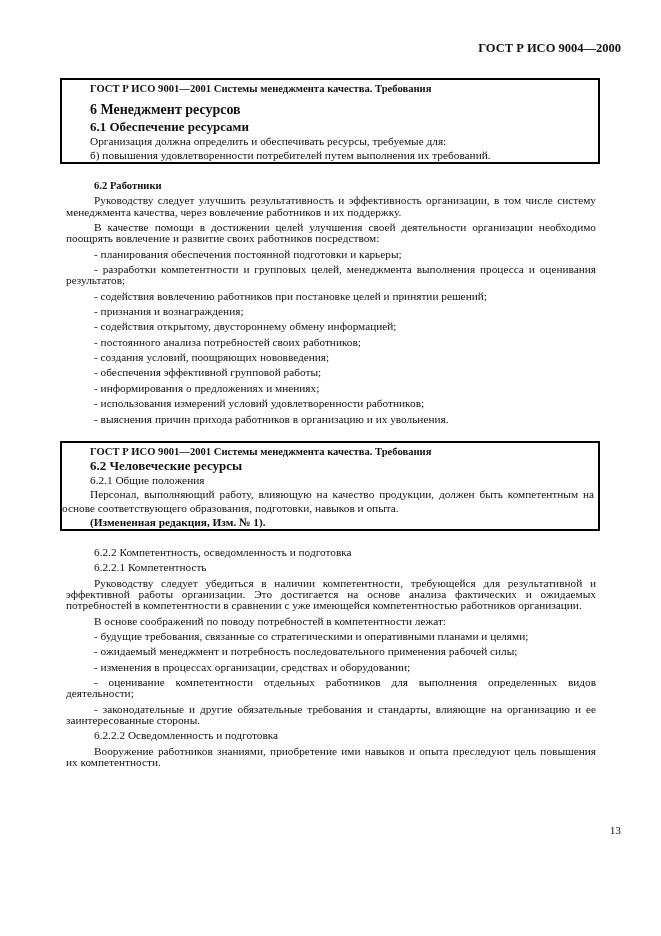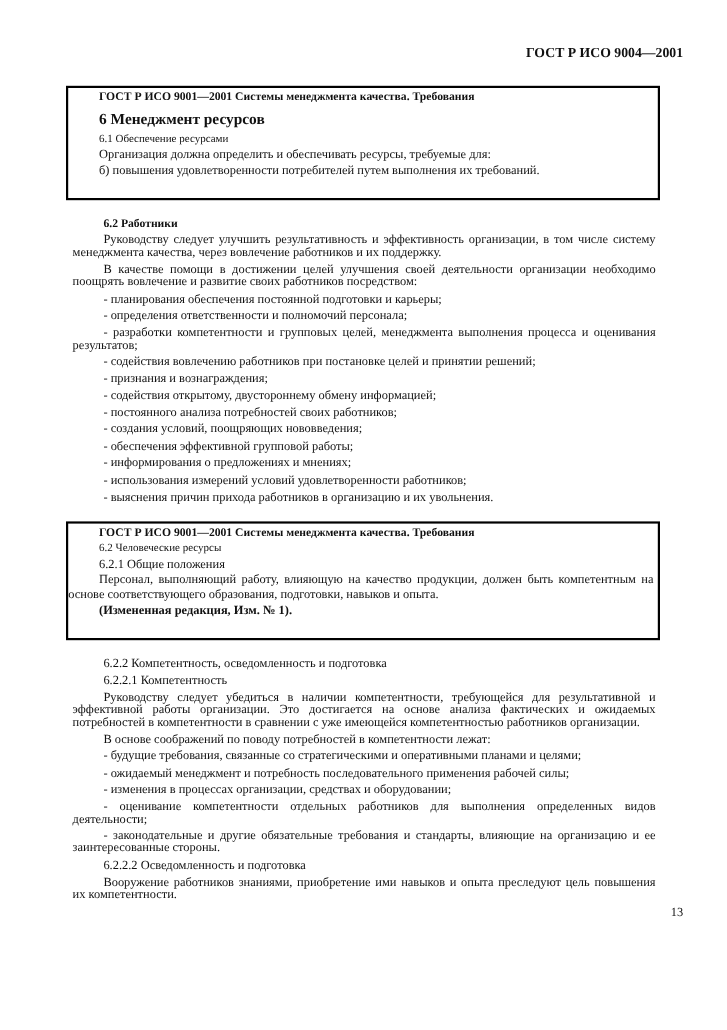--- a/index.html
+++ b/index.html
@@ -1,55 +1,54 @@
 <!DOCTYPE html>
 <html><head>
 <meta charset="utf-8">
 <style>
   html, body { margin:0; padding:0; background:#fff; }
   body { width:661px; height:936px; position:relative; overflow:hidden;
     font-family:"Liberation Serif", serif; color:#111; }
   .page-header { position:absolute; top:41px; right:40px; font-weight:bold; font-size:12.5px; }
   .content { position:absolute; left:62px; top:78px; width:538px; font-size:11.3px; line-height:11.35px; }
-  .box { border:2px solid #000; padding:2px 0 18px 0; margin-left:-2px; }
+  .box { border:2px solid #000; padding:2px 0 0 0; margin-left:-2px; }
   .box-title { font-weight:bold; font-size:10.6px; padding-left:28px; line-height:14px; }
   .box h2 { font-size:14px; font-weight:bold; margin:6px 0 2px 28px; line-height:16px; }
-  .box .sub { font-weight:normal; font-size:10px; padding-left:28px; line-height:14px; }
+  .box .sub { font-weight:bold; font-size:13px; padding-left:28px; line-height:14px; }
   .box p { margin:0; text-indent:28px; text-align:justify; line-height:14px; padding-right:4px; }
   .box .amend { font-weight:bold; padding-left:28px; line-height:14px; }
   .sec { margin:0; }
   .sec p { margin:4px; text-indent:28px; text-align:justify; }
   .sec .hdb { font-weight:bold; font-size:10.6px; }
   .gap1 { height:12px; }
   .gap2 { height:12px; }
   .page-num { position:absolute; right:40px; top:824px; font-size:11.3px; }
 </style>
 </head>
 <body>
 
-<div class="page-header">ГОСТ Р ИСО 9004—2001</div>
+<div class="page-header">ГОСТ Р ИСО 9004—2000</div>
 
 <div class="content">
 
   <div class="box">
     <div class="box-title">ГОСТ Р ИСО 9001—2001 Системы менеджмента качества. Требования</div>
     <h2>6 Менеджмент ресурсов</h2>
     <div class="sub">6.1 Обеспечение ресурсами</div>
     <p>Организация должна определить и обеспечивать ресурсы, требуемые для:</p>
     <p>б) повышения удовлетворенности потребителей путем выполнения их требований.</p>
   </div>
 
   <div class="gap1"></div>
 
   <div class="sec">
     <p class="hdb">6.2 Работники</p>
     <p>Руководству следует улучшить результативность и эффективность организации, в том числе систему менеджмента качества, через вовлечение работников и их поддержку.</p>
     <p>В качестве помощи в достижении целей улучшения своей деятельности организации необходимо поощрять вовлечение и развитие своих работников посредством:</p>
     <p>- планирования обеспечения постоянной подготовки и карьеры;</p>
-    <p>- определения ответственности и полномочий персонала;</p>
     <p>- разработки компетентности и групповых целей, менеджмента выполнения процесса и оценивания результатов;</p>
     <p>- содействия вовлечению работников при постановке целей и принятии решений;</p>
     <p>- признания и вознаграждения;</p>
     <p>- содействия открытому, двустороннему обмену информацией;</p>
     <p>- постоянного анализа потребностей своих работников;</p>
     <p>- создания условий, поощряющих нововведения;</p>
     <p>- обеспечения эффективной групповой работы;</p>
     <p>- информирования о предложениях и мнениях;</p>
     <p>- использования измерений условий удовлетворенности работников;</p>
     <p>- выяснения причин прихода работников в организацию и их увольнения.</p>

